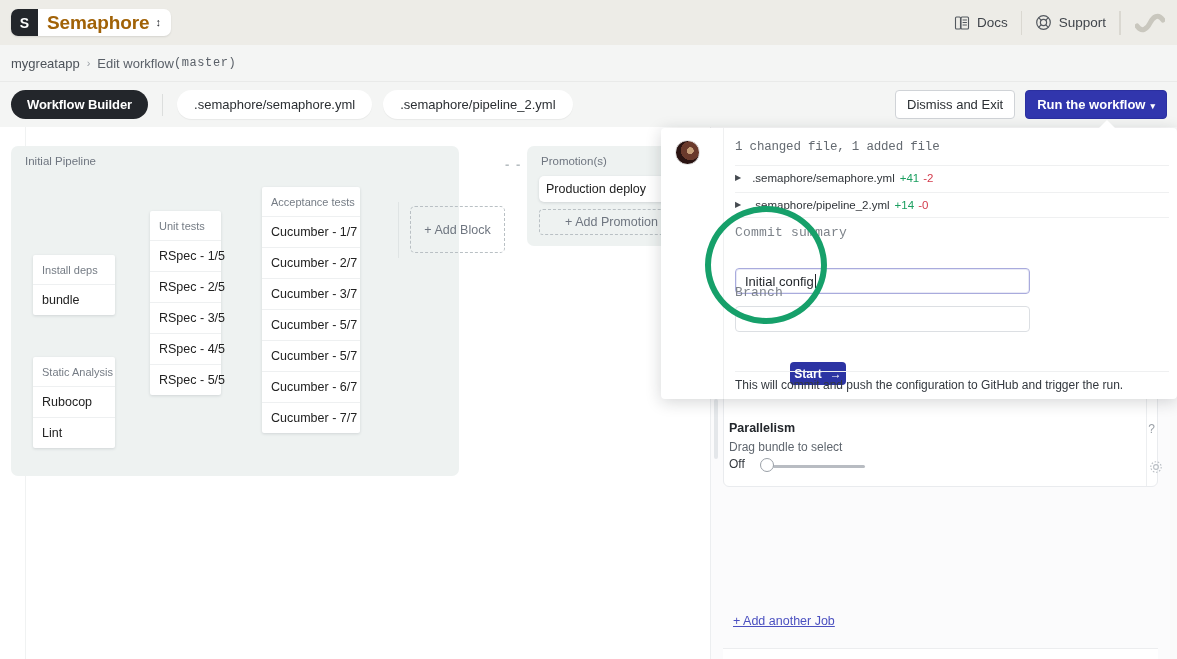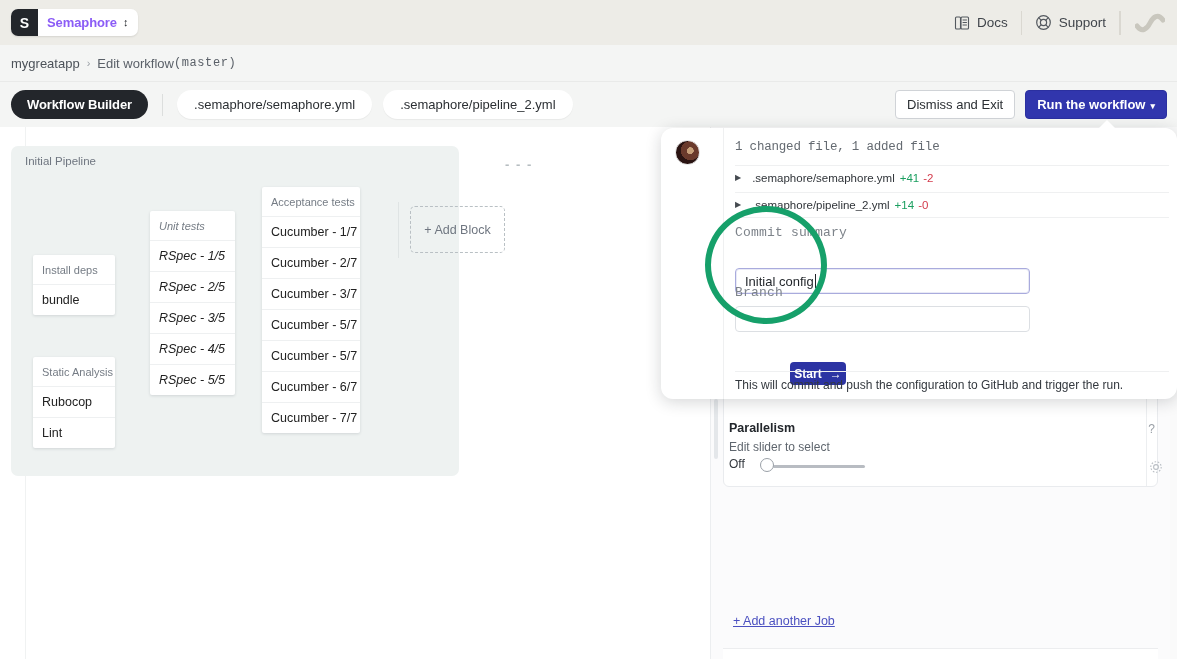--- a/index.html
+++ b/index.html
@@ -21,21 +21,21 @@
   .org-pill {
     display:flex; align-items:center;
     background:#fff; border-radius:7px; margin-left:11px;
     height:27px; padding-right:10px; overflow:hidden;
     box-shadow:0 1px 2px rgba(0,0,0,.10);
   }
   .org-logo {
     width:27px; height:27px; background:#23262b; color:#fff;
     font-weight:bold; font-size:14px; display:flex; align-items:center; justify-content:center;
   }
-  .org-name { font-size:13px; font-weight:bold; color:#8b5cf6; margin-left:9px; letter-spacing:-0.1px; }
+  .org-name { font-size:19px; font-weight:bold; color:#a16207; margin-left:9px; letter-spacing:-0.1px; }
   .org-caret { font-size:11px; margin-left:6px; color:#23262b; line-height:1; }
 
   .topbar-right { margin-left:auto; display:flex; align-items:center; height:45px; }
   .top-link {
     display:flex; align-items:center; gap:7px;
     font-size:13.5px; color:#40454b; padding:0 13px; height:24px;
     border-right:1px solid #dad8d1;
   }
   .top-link:last-child { border-right:none; }
   .swoosh { padding:0 12px 0 14px; display:flex; align-items:center; border-left:1px solid #dad8d1; height:24px;}
@@ -95,21 +95,21 @@
     position:absolute; background:#fff; border-radius:2px;
     box-shadow:0 1px 3px rgba(35,45,60,.14);
     width:82px; padding:0;
   }
   .blk-h { font-size:11px; color:#757c85; padding:9px 8px 8px 9px; border-bottom:1px solid #eef0f1; white-space:nowrap;}
   .blk-i { font-size:12.5px; color:#222; padding:8px 8px 8px 9px; border-bottom:1px solid #eef0f1; white-space:nowrap;}
   .blk-i:last-child { border-bottom:none; }
 
   #blk-install { left:33px; top:128px; width:82px; }
   #blk-static  { left:33px; top:230px; width:82px; }
-  #blk-unit    { left:150px; top:84px; width:85px;font-style:italic; }
+  #blk-unit    { left:150px; top:84px; width:71px; }
   #blk-accept  { left:262px; top:60px; width:98px; }
 
   .addblock {
     position:absolute; left:399px; top:60px; width:95px; height:47px;
     border:1.5px dashed #b9c0c4; border-radius:5px;
     display:flex; align-items:center; justify-content:center;
     font-size:12.5px; color:#6f7680;
   }
   .v-divider { position:absolute; left:387px; top:56px; width:1px; height:56px; background:#dfe4e4;}
 
@@ -174,21 +174,21 @@
   .sect {
     position:absolute; left:12px; width:435px; background:#fff;
     border-top:1px solid #ecedef;
   }
   #sect-prologue { top:521px; height:100px; }
   .sect-head { position:absolute; left:10px; top:9px; font-size:12.5px; color:#23272c; }
 
   
   .popup {
     position:absolute; left:661px; top:128px; width:516px; height:271px;
-    background:#fff; border-radius:12px;
+    background:#fff; border-radius:4px;
     box-shadow:0 3px 16px rgba(20,25,35,.18);
     overflow:hidden;
   }
   .popup-arrow {
     position:absolute; left:1097px; top:120px; width:0; height:0;
     border-left:10px solid transparent; border-right:10px solid transparent;
     border-bottom:10px solid #ffffff;
     z-index:5;
   }
   .avatar {
@@ -343,33 +343,41 @@
       <div class="blk-i">Cucumber - 2/7</div>
       <div class="blk-i">Cucumber - 3/7</div>
       <div class="blk-i">Cucumber - 5/7</div>
       <div class="blk-i">Cucumber - 5/7</div>
       <div class="blk-i">Cucumber - 6/7</div>
       <div class="blk-i">Cucumber - 7/7</div>
     </div>
 
     <div class="dots">- - -</div>
 
+    <div class="promo-box">
+      <div class="promo-title">Promotion(s)</div>
+      <div class="promo-card">
+        <span>Production deploy</span>
+        <span class="badge-a">A</span>
+      </div>
+      <div class="addpromo">+ Add Promotion</div>
+    </div>
   </div>
 
   <div class="rightpanel">
     <div class="rp-scroll">
       <div class="rp-thumb"></div>
     </div>
     <div class="rp-inner-scroll"></div>
 
     <div class="card" id="card-job">
       <div class="job-input"></div>
     </div>
     <div class="par-title">Parallelism</div>
-    <div class="par-sub">Edit slider to select</div>
+    <div class="par-sub">Drag bundle to select</div>
     <div class="par-off">Off</div>
     <div class="slider-track"></div>
     <div class="slider-knob"></div>
     <div class="help-q">?</div>
     <div class="card-vdiv"></div>
     <div class="gear-ic">
       <svg width="14" height="14" viewBox="0 0 14 14">
         <circle cx="7" cy="7" r="2.4" fill="none" stroke="#b9bec4" stroke-width="1.1"></circle>
         <circle cx="7" cy="7" r="5.2" fill="none" stroke="#b9bec4" stroke-width="1.1" stroke-dasharray="1.6 1.6"></circle>
       </svg>

